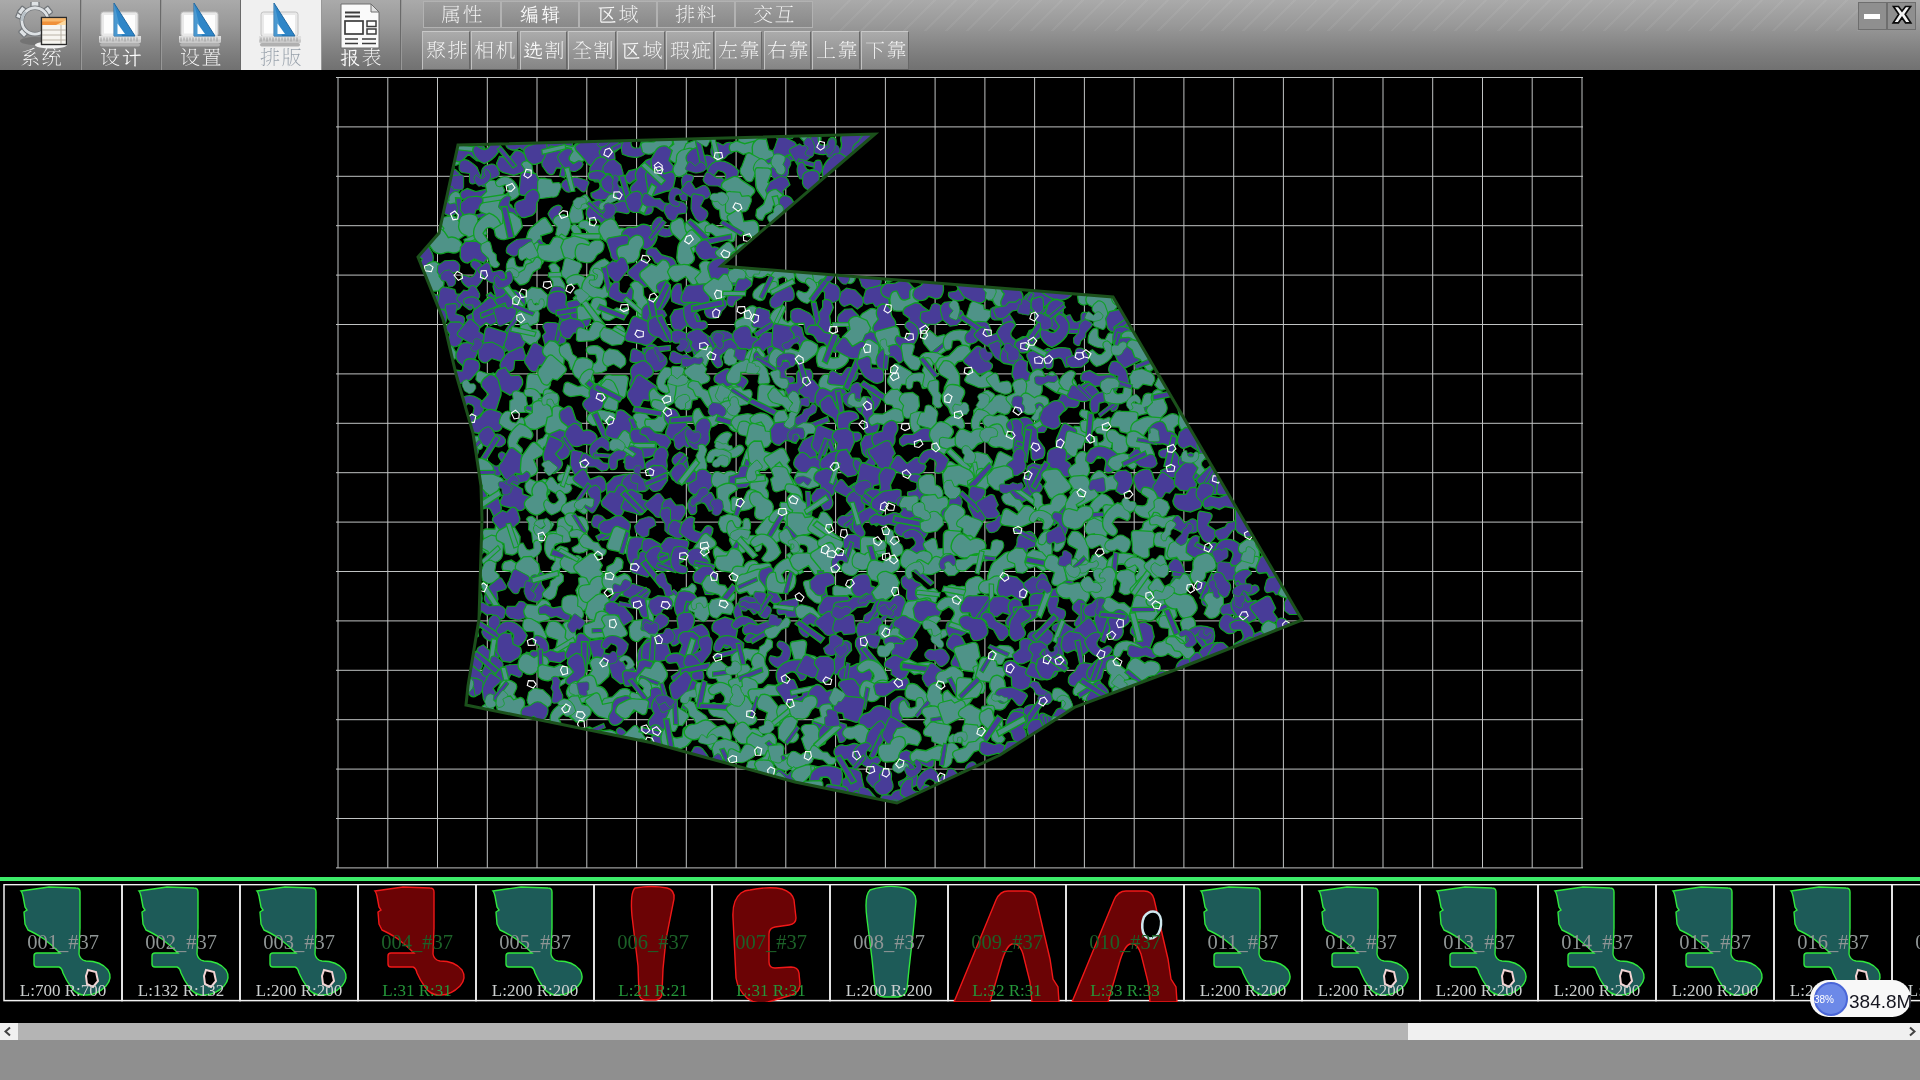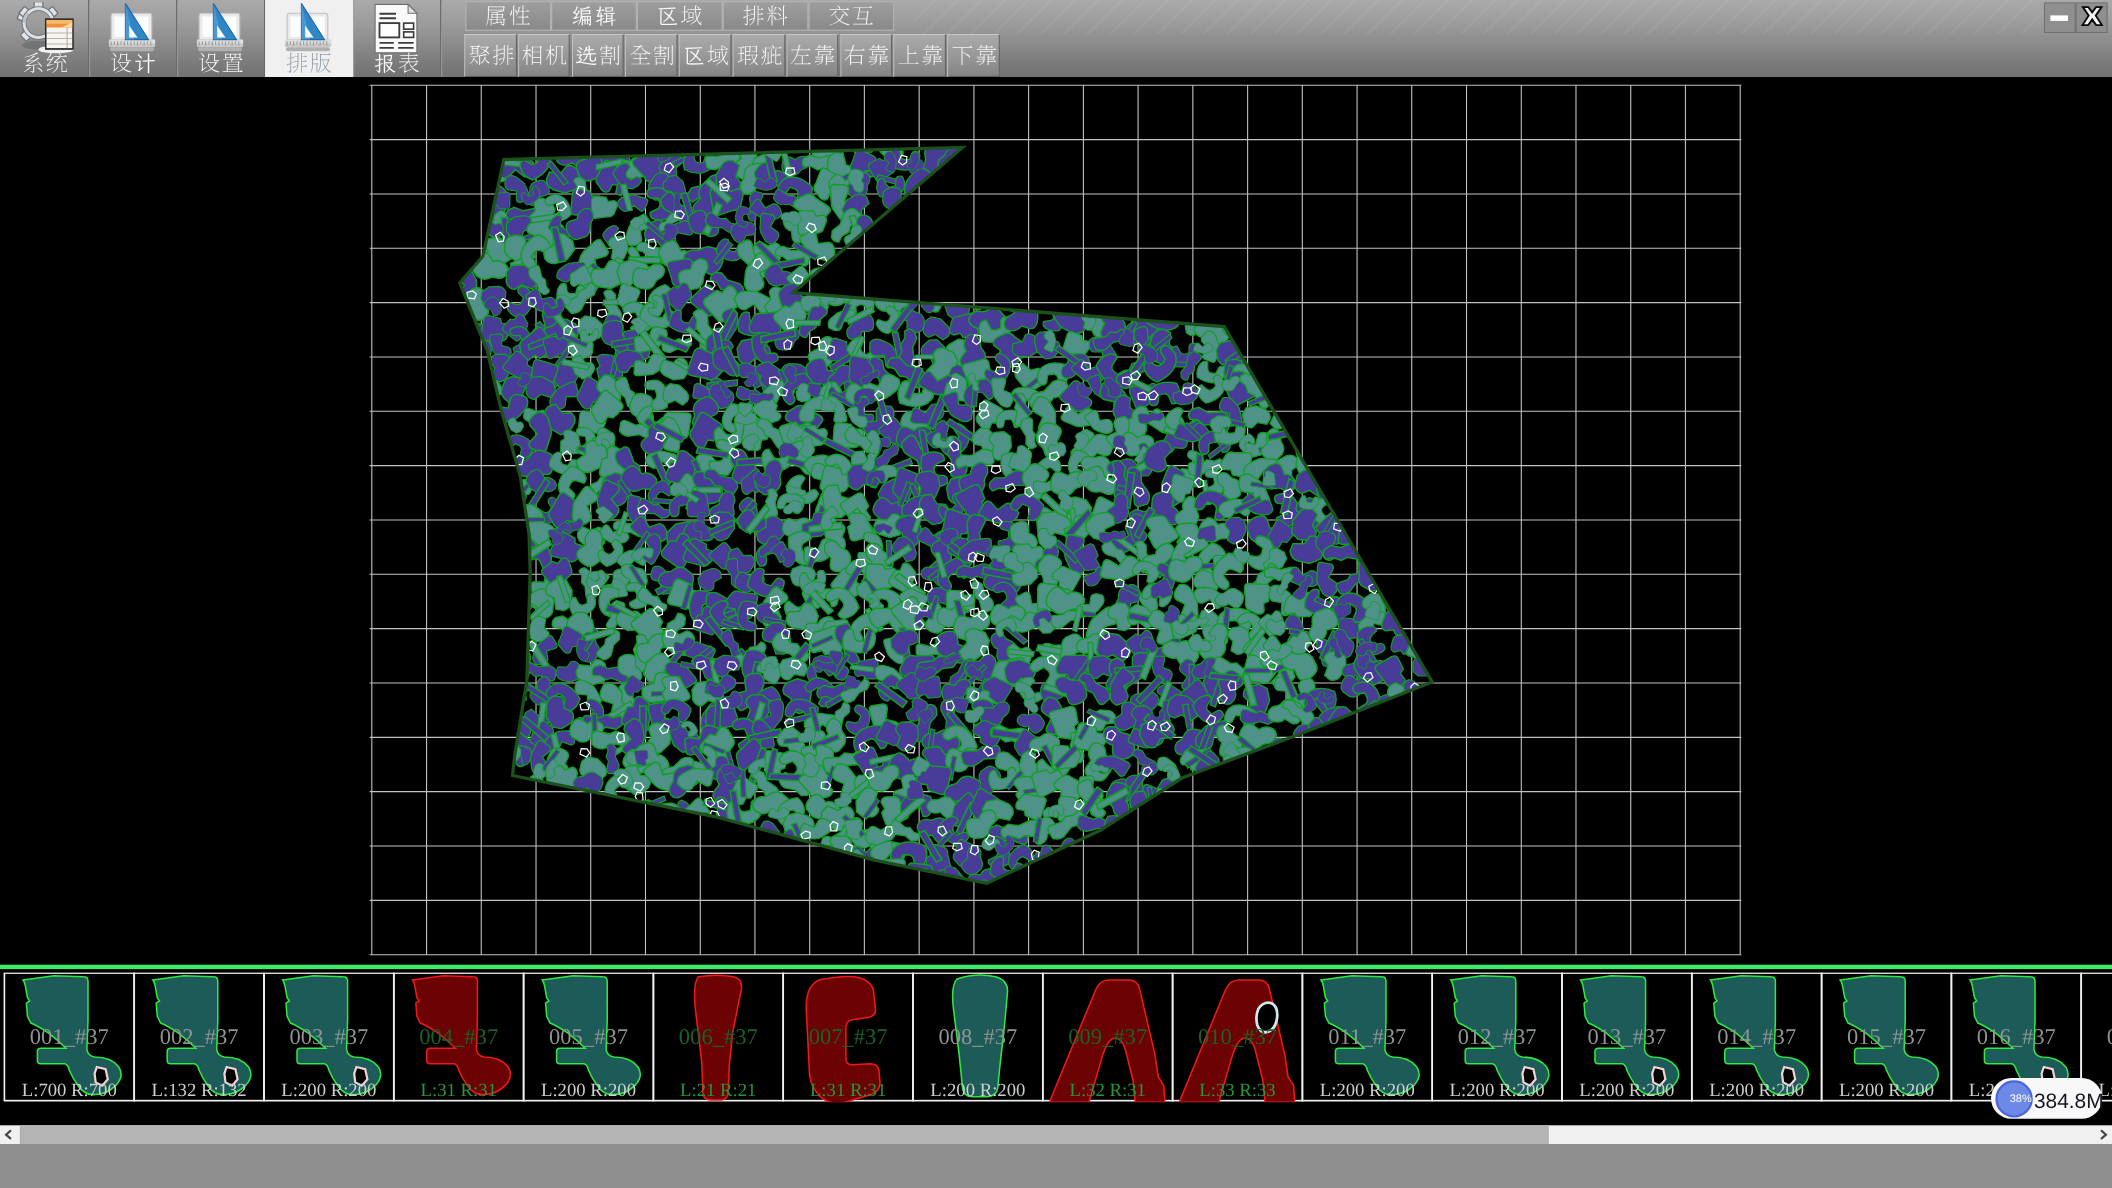--- a/index.html
+++ b/index.html
@@ -1975,21 +1975,21 @@
         <path d="M84,86 L92,88 L94,97 L89,103 L83,100 L82,92 Z" fill="#000" stroke="#f3d4d4" stroke-width="2"></path>
       </g>
       <text x="1833.0" y="65" font-size="20.5" fill="#8f9595" text-anchor="middle" font-family="Liberation Serif,serif">016_#37</text>
       <text x="1833.0" y="112" font-size="17" fill="#cbcfcf" text-anchor="middle" font-family="Liberation Serif,serif">L:200 R:200</text>
       <rect x="1892.0" y="0.6" width="118.0" height="116" fill="none" stroke="#f2f2f2" stroke-width="1.5"></rect>
       <text x="1951.0" y="65" font-size="20.5" fill="#8f9595" text-anchor="middle" font-family="Liberation Serif,serif">017_#37</text>
       <text x="1951.0" y="112" font-size="17" fill="#cbcfcf" text-anchor="middle" font-family="Liberation Serif,serif">L:200 R:200</text>
     </svg>
     <div class="abs" style="left:1810px;top:980px;width:101px;height:37px;background:#f8f8f8;border-radius:18.5px"></div>
 <div class="abs" style="left:1813.5px;top:982px;width:34px;height:34px;background:#6c89e8;border:2px solid #4a66d8;border-radius:50%"></div>
-<div class="abs" style="left:1814px;top:993.5px;width:33px;text-align:right;font-size:10px;color:#fff">38%</div>
+<div class="abs" style="left:1814px;top:993.5px;width:33px;text-align:left;font-size:10px;color:#fff">38%</div>
 <div class="abs" style="left:1849px;top:991px;font-size:19px;color:#15151f">384.8M</div>
     <div class="abs" style="left:0;top:1023px;width:1920px;height:17px;background:#f0f0f0"></div>
 <div class="abs" style="left:18px;top:1023px;width:1390px;height:17px;background:#b4b4b4"></div>
 <svg class="abs" style="left:0;top:1023px" width="1920" height="17">
       <path d="M10 4.5 L5.5 8.5 L10 12.5" stroke="#444" stroke-width="2" fill="none"></path>
       <path d="M1910 4.5 L1914.5 8.5 L1910 12.5" stroke="#444" stroke-width="2" fill="none"></path>
     </svg>
     <div class="abs" style="left:0;top:1040px;width:1920px;height:40px;background:#8f8f8f"></div>
   </div>
 </body></html>

